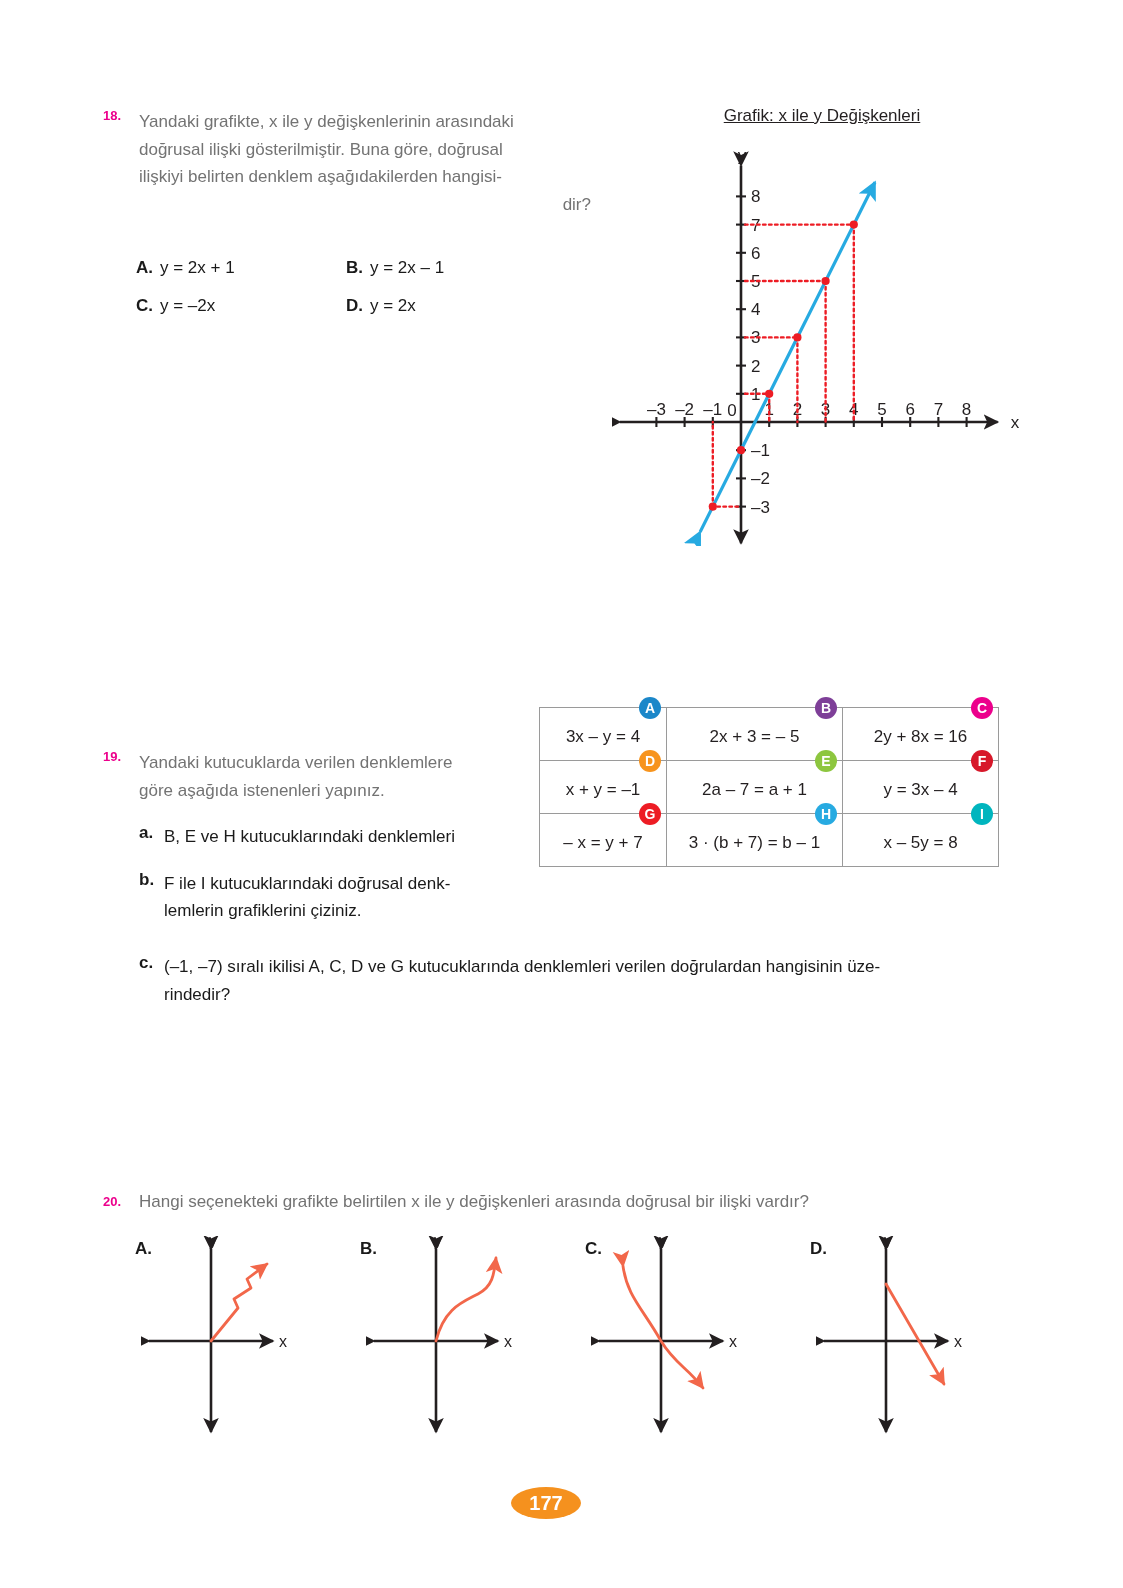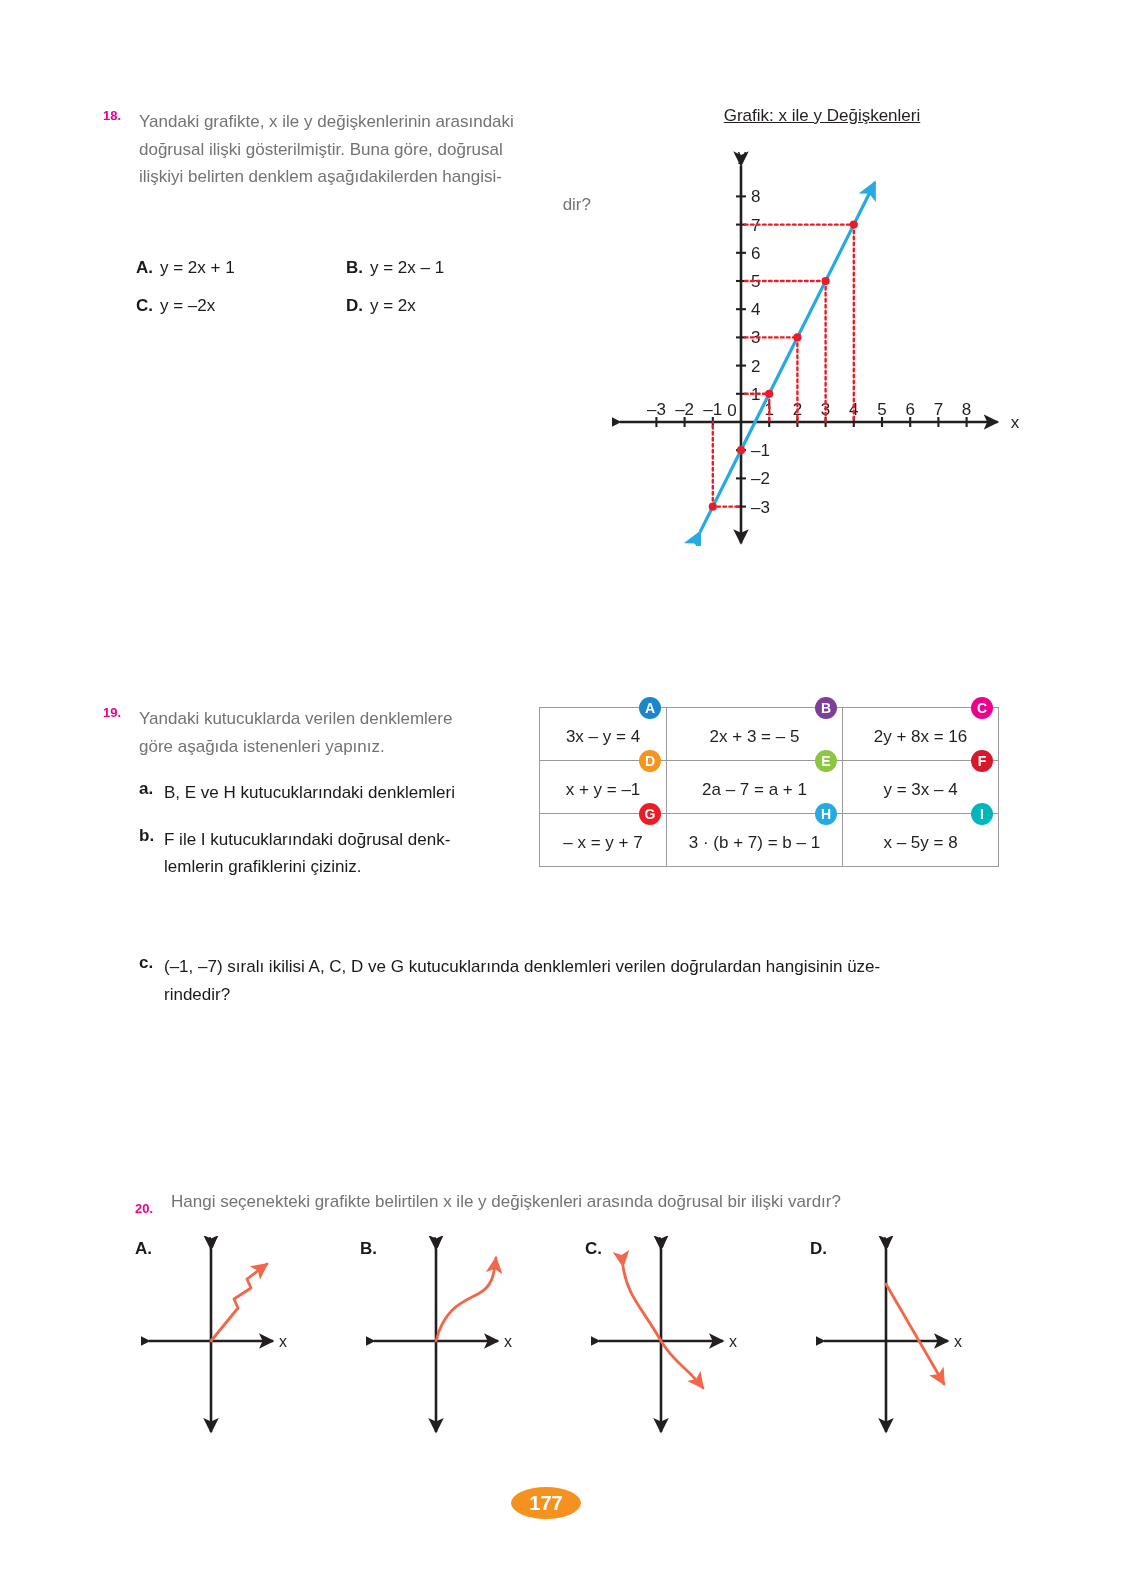--- a/index.html
+++ b/index.html
@@ -60,21 +60,21 @@
     left: 0; top: 0;
     width: 420px;
     text-align: center;
     font-size: 17px;
     color: #231f20;
     text-decoration: underline;
   }
 
   
   #q19 { position: absolute; left: 103px; top: 705px; width: 430px; }
-  #q19 .head { display: flex; align-items: flex-start; }
+  #q19 .head { display: flex; align-items: flex-start; margin-top: 44px; }
   #q19 .head .q-num { width: 36px; flex: none; }
   #q19 .head .body { width: 390px; }
 
   .sub-item { display: flex; margin-top: 19px; }
   .sub-item .sub-letter {
     font-weight: bold;
     font-size: 17px;
     width: 25px;
     flex: none;
     margin-left: 36px;
@@ -123,21 +123,21 @@
     color: #ffffff;
     font-size: 14px;
     font-weight: bold;
     line-height: 22px;
     text-align: center;
   }
   .eqtext { display: block; margin-top: 6px; }
 
   
   #q20 { position: absolute; left: 103px; top: 1188px; width: 920px; }
-  #q20 .head { display: flex; align-items: flex-end; margin-left: 32px; }
+  #q20 .head { display: flex; align-items: center; }
   #q20 .head .q-num { width: 36px; flex: none; }
 
   #q20-options {
     position: absolute;
     left: 103px;
     top: 1236px;
     width: 920px;
     display: flex;
   }
   .mini {

